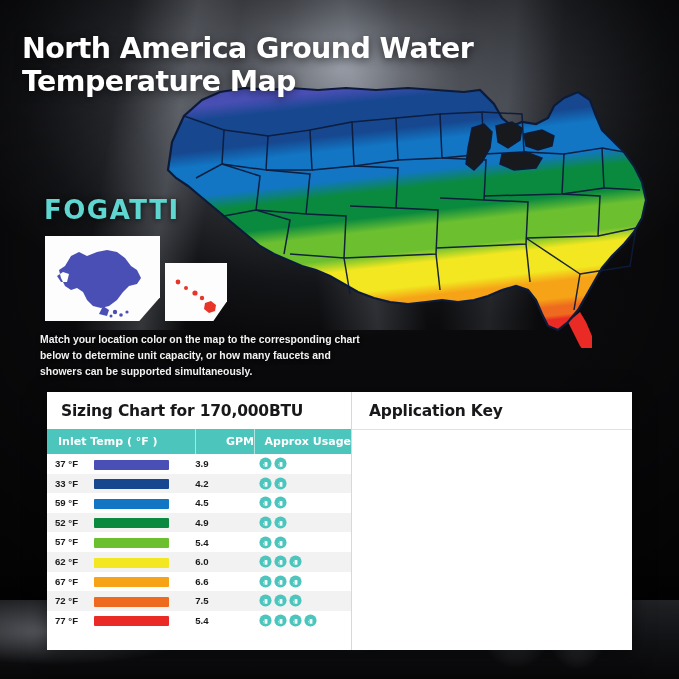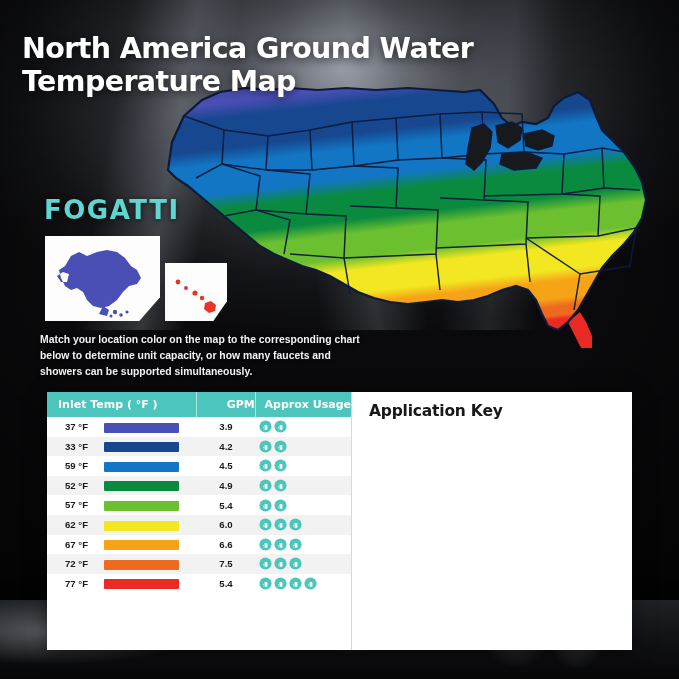--- a/index.html
+++ b/index.html
@@ -72,45 +72,45 @@
     color:#f2f2f2; font-size:10.4px; line-height:1.52; font-weight:600;
     text-shadow:0 1px 4px rgba(0,0,0,.8);
   }
   
   #card {
     position:absolute; left:47px; top:392px; width:585px; height:258px;
     background:#ffffff; z-index:7; display:flex;
     box-shadow:0 4px 18px rgba(0,0,0,.55);
   }
   .panel-left { width:305px; border-right:1px solid #d8d8d8; display:flex; flex-direction:column; }
-  .panel-right { flex:1; display:flex; flex-direction:row; }
+  .panel-right { flex:1; display:flex; flex-direction:column; }
   .panel-title {
     font-size:15.5px; font-weight:bold; color:#18181a; padding:10px 0 9px 14px;
     font-family:"DejaVu Sans", sans-serif; letter-spacing:-.2px;
   }
   .panel-right .panel-title { padding-left:17px; }
   
   table { border-collapse:collapse; width:100%; }
   thead th {
     background:#4cc5bd; color:#ffffff; font-size:11px; font-weight:bold;
     padding:6px 0; text-align:right; font-family:"DejaVu Sans", sans-serif;
     border-right:1px solid rgba(255,255,255,.55);
   }
   thead th:last-child { border-right:none; }
   th.c-temp { width:154px; text-align:left; padding-left:11px; }
   th.c-gpm  { width:66px; }
   th.c-use  { width:104px; }
   tbody tr { height:19.6px; }
   tbody tr:nth-child(even) { background:#f2f2f2; }
   tbody tr:nth-child(odd)  { background:#ffffff; }
   td { font-size:9.6px; color:#1a1a1a; vertical-align:middle; }
-  td.c-temp { padding-left:18px; white-space:nowrap;margin-top:34px; }
+  td.c-temp { padding-left:8px; white-space:nowrap;margin-top:34px; }
   td.c-temp .tlabel { display:inline-block; width:34px; font-weight:600; }
   td.c-temp .sw { display:inline-block; width:75px; height:10px; vertical-align:middle; margin-left:5px; border-radius:1px; }
-  td.c-gpm { text-align:center; font-weight:600; }
+  td.c-gpm { font-weight:600; }
   td.c-use { padding-left:4px; }
   .icons { display:flex; gap:2px; align-items:center; }
   .sicon { width:13px; height:13px; display:block; }
   
   .key-body {
     padding:7px 22px 0 17px; font-size:10.3px; line-height:1.52; color:#202020;
   }
   .divider-h { height:1px; background:#e2e2e2; margin:0 0 0 0; }
 </style>
 </head>
@@ -249,20 +249,21 @@
       <path d="M40,40 L46,38 L51,42 L50,48 L44,50 L39,46 Z"></path>
     </g>
   </svg>
 </div>
 
 <div id="instruction">Match your location color on the map to the corresponding chart below to determine unit capacity, or how many faucets and showers can be supported simultaneously.</div>
 
 <div id="card">
 
   <div class="panel-left">
+    <div class="panel-title">Sizing Chart for 170,000BTU</div>
     <table>
       <thead>
         <tr>
           <th class="c-temp">Inlet Temp ( °F )</th>
           <th class="c-gpm">GPM</th>
           <th class="c-use">Approx Usage</th>
         </tr>
       </thead>
       <tbody id="chart-rows">
           <tr>

